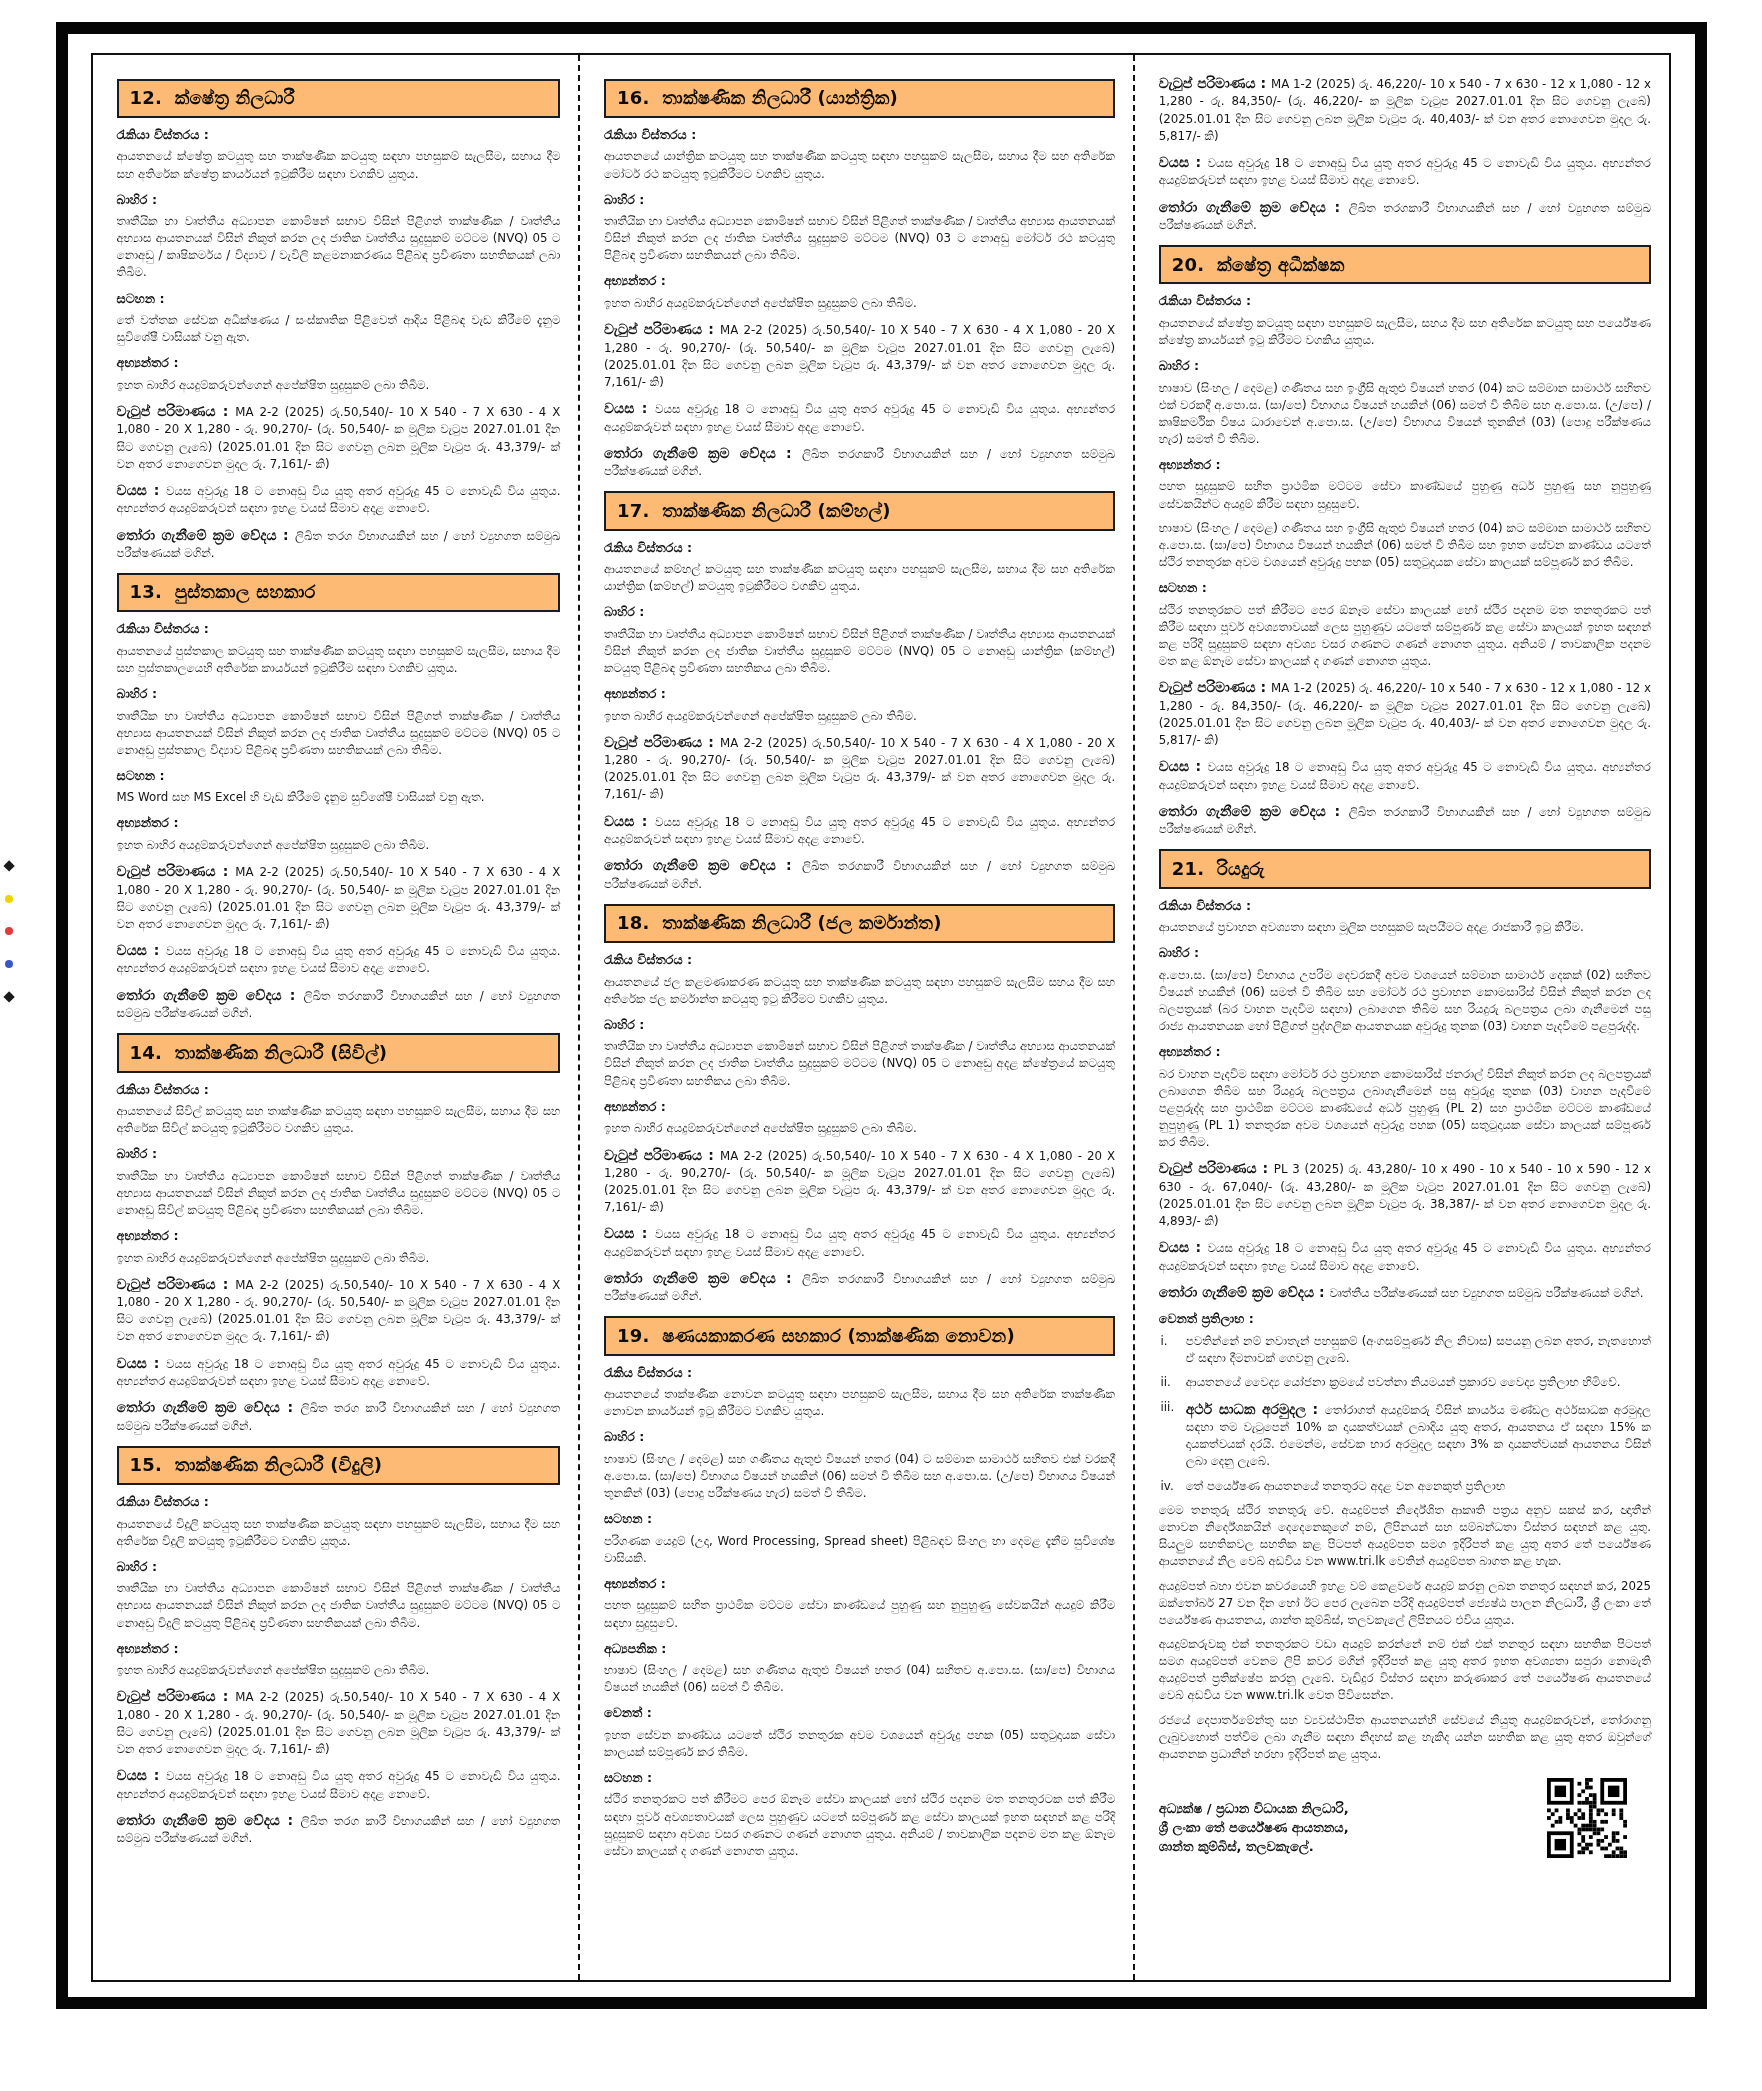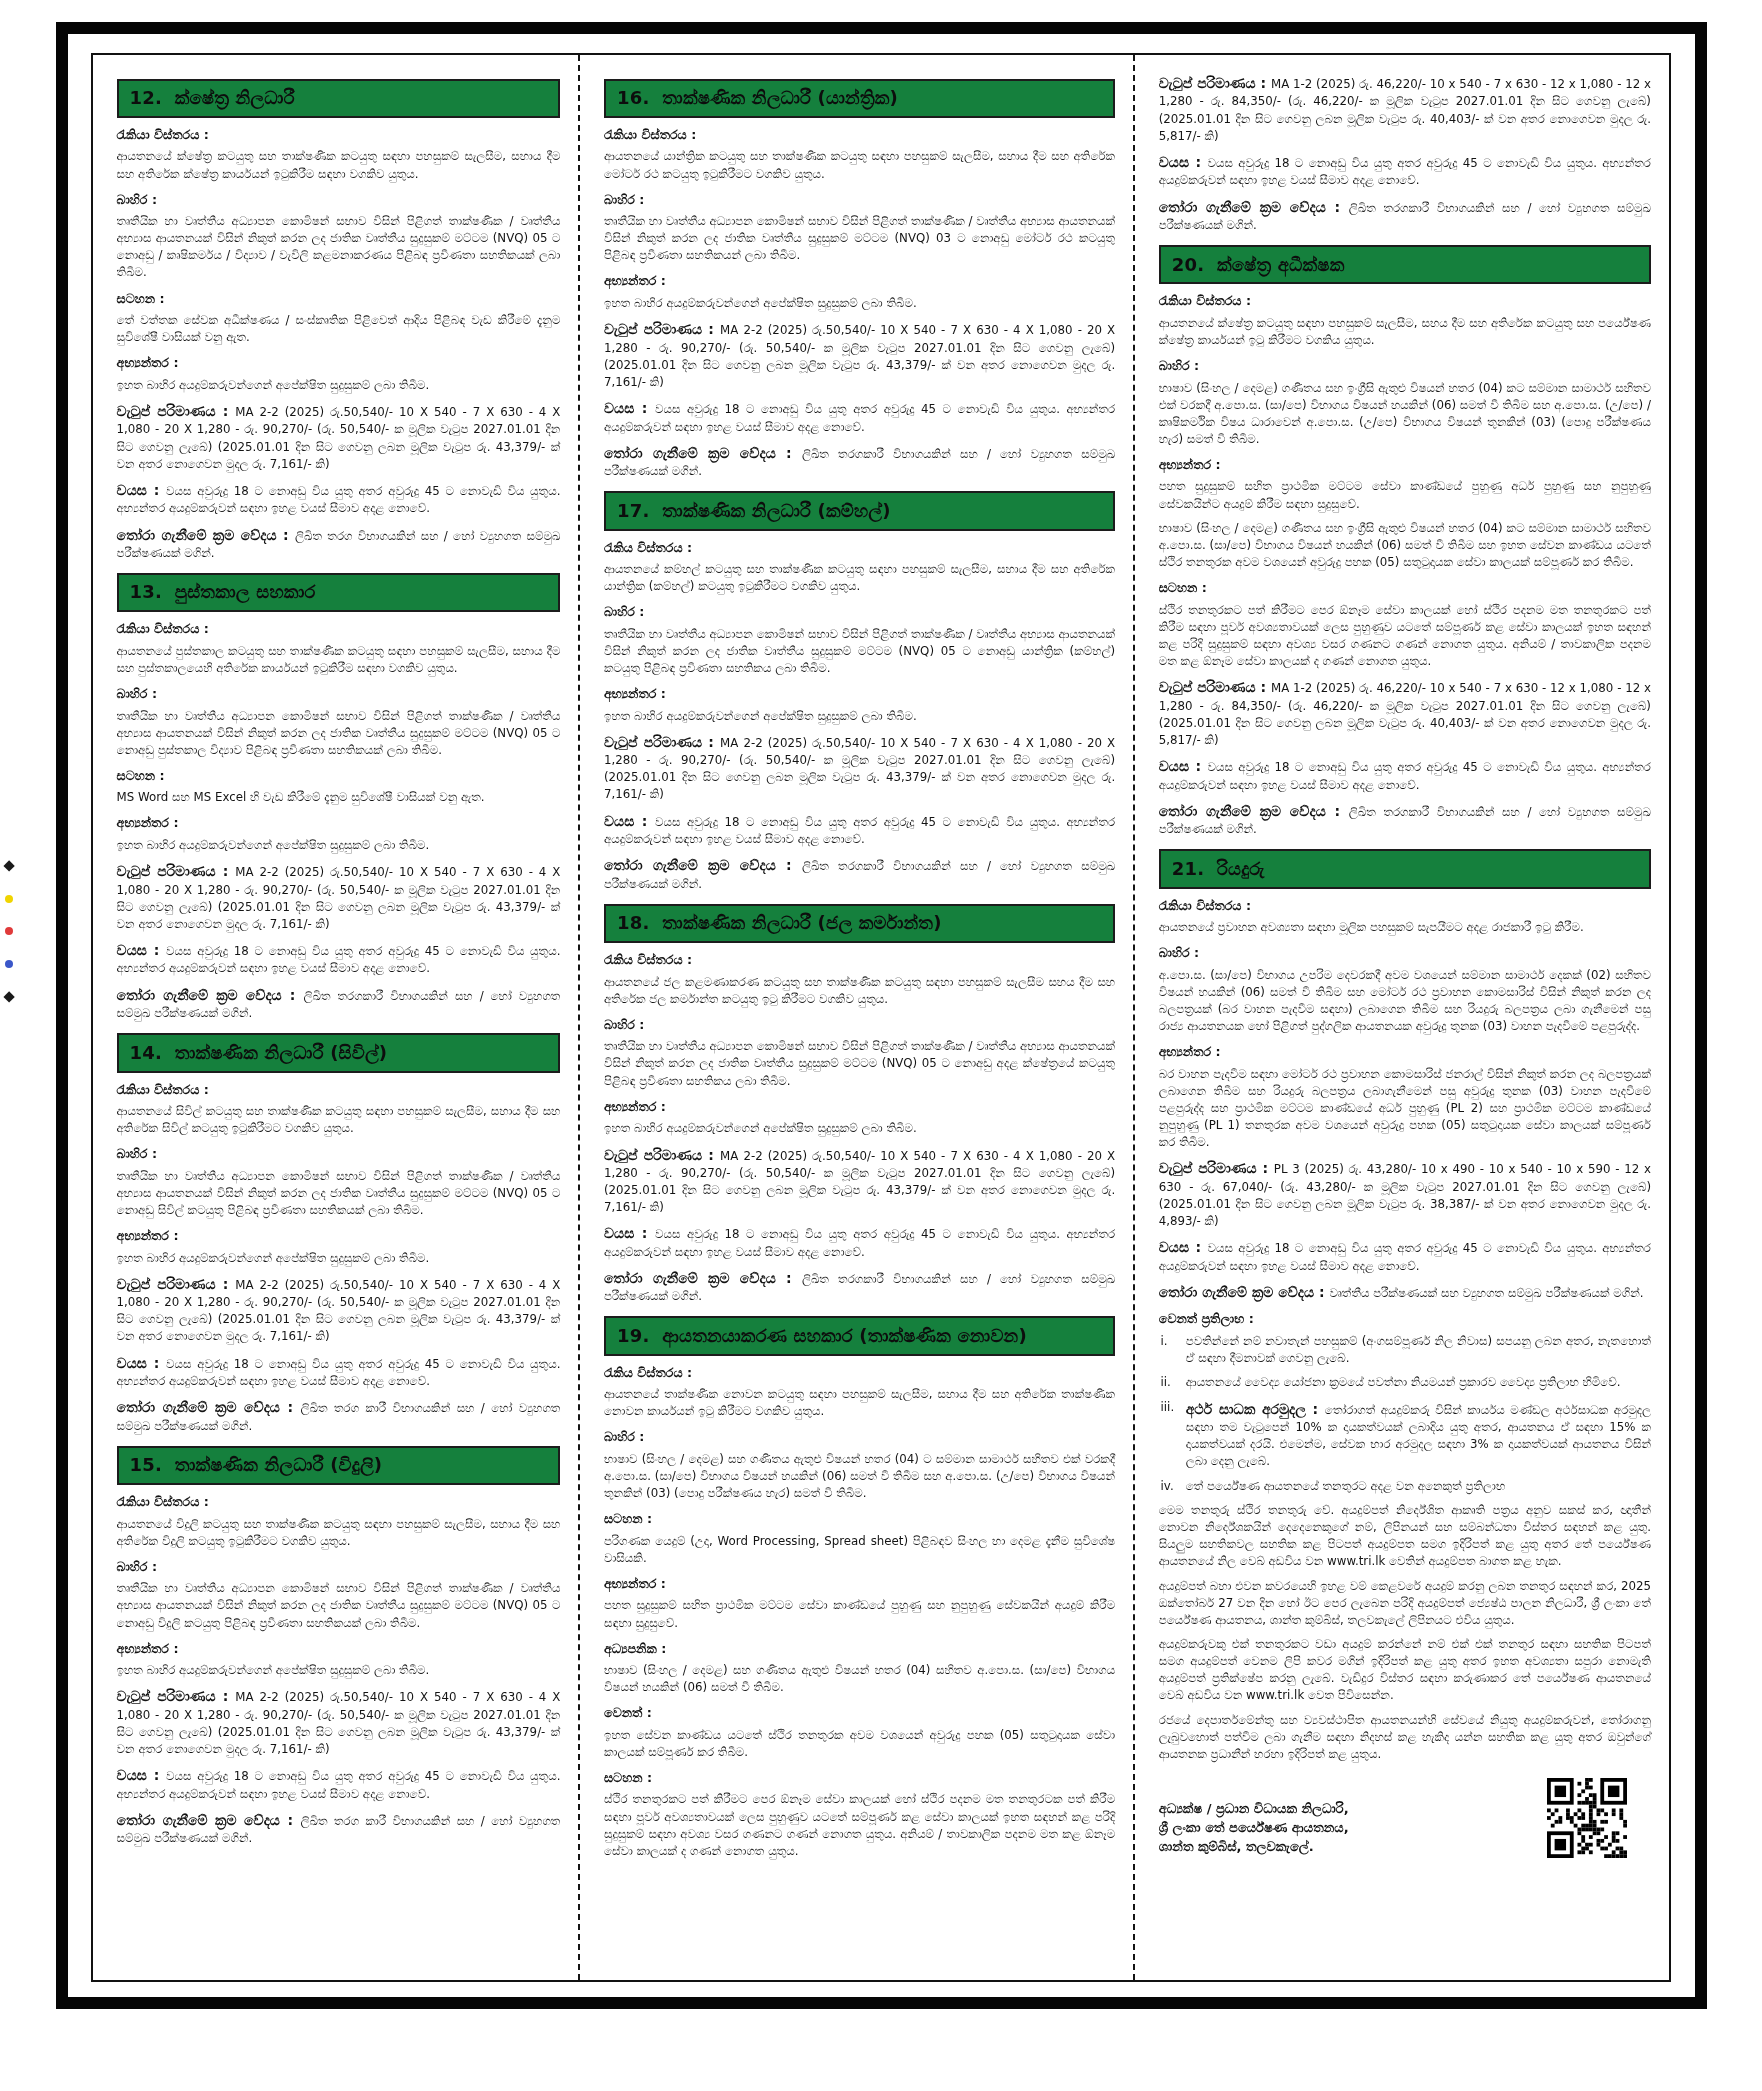--- a/index.html
+++ b/index.html
@@ -17,21 +17,21 @@
   .inner-frame{
     position:absolute;left:91px;top:53px;width:1580px;height:1929px;
     border:2.7px solid #111111;box-sizing:border-box;overflow:hidden;background:#ffffff;
   }
   .cols{display:flex;width:100%;height:100%;}
   .col{box-sizing:border-box;padding:12.7px 18px 9px 23.6px;overflow:hidden;}
   .col-1{width:30.8%;}
   .col-2{width:35.2%;border-left:2.7px dashed #141414;}
   .col-3{width:34.0%;border-left:2.7px dashed #141414;}
   .sec-head{
-    border:2.7px solid #1c1c1c;background:#15803d;color:#0d0d0d;
+    border:2.7px solid #1c1c1c;background:#fdba74;color:#0d0d0d;
     font-weight:bold;font-size:18px;line-height:1.25;
     padding:6.4px 11px;margin:11px 0 9px 0;letter-spacing:0.2px;
   }
   .sec-num{margin-right:12.7px;}
   .lbl{font-weight:bold;font-size:12.7px;margin:9px 0 5.5px 0;}
   .para{font-size:11.8px;line-height:1.45;text-align:justify;margin:5.5px 0 7.3px 0;}
   .lbl-inl{font-weight:bold;font-size:14px;}
   .item{position:relative;padding-left:27px;}
   .item .marker{position:absolute;left:1.8px;top:0;font-style:normal;}
   .sig-row{display:flex;justify-content:space-between;align-items:flex-end;margin-top:14.5px;}
@@ -124,21 +124,21 @@
         <div class="sec-head"><span class="sec-num">18.</span><span class="sec-title">තාක්ෂණික නිලධාරී (ජල කර්මාන්ත)</span></div>
         <p class="lbl">රැකිය විස්තරය :</p>
         <p class="para">ආයතනයේ ජල කළමණාකරණ කටයුතු සහ තාක්ෂණික කටයුතු සඳහා පහසුකම් සැලසීම සහය දීම සහ අතිරේක ජල කර්මාන්ත කටයුතු ඉටු කිරීමට වගකිව යුතුය.</p>
         <p class="lbl">බාහිර :</p>
         <p class="para">තෘතීයික හා වෘත්තීය අධ්‍යාපන කොමිෂන් සභාව විසින් පිළිගත් තාක්ෂණික / වෘත්තීය අභ්‍යාස ආයතනයක් විසින් නිකුත් කරන ලද ජාතික වෘත්තීය සුදුසුකම් මට්ටම (NVQ) 05 ට නොඅඩු අදළ ක්ෂේත්‍රයේ කටයුතු පිළිබඳ ප්‍රවීණතා සහතිකය ලබා තිබීම.</p>
         <p class="lbl">අභ්‍යන්තර :</p>
         <p class="para">ඉහත බාහිර අයදුම්කරුවන්ගෙන් අපේක්ෂිත සුදුසුකම් ලබා තිබීම.</p>
         <p class="para"><span class="lbl-inl">වැටුප් පරිමාණය : </span><span class="inl-text">MA 2-2 (2025) රු.50,540/- 10 X 540 - 7 X 630 - 4 X 1,080 - 20 X 1,280 - රු. 90,270/- (රු. 50,540/- ක මූලික වැටුප 2027.01.01 දින සිට ගෙවනු ලැබේ) (2025.01.01 දින සිට ගෙවනු ලබන මූලික වැටුප රු. 43,379/- ක් වන අතර නොගෙවන මුදල රු. 7,161/- කි)</span></p>
         <p class="para"><span class="lbl-inl">වයස : </span><span class="inl-text">වයස අවුරුදු 18 ට නොඅඩු විය යුතු අතර අවුරුදු 45 ට නොවැඩි විය යුතුය. අභ්‍යන්තර අයදුම්කරුවන් සඳහා ඉහළ වයස් සීමාව අදළ නොවේ.</span></p>
         <p class="para"><span class="lbl-inl">තෝරා ගැනීමේ ක්‍රම වේදය : </span><span class="inl-text">ලිඛිත තරගකාරී විභාගයකින් සහ / හෝ ව්‍යුහගත සම්මුඛ පරීක්ෂණයක් මගින්.</span></p>
-        <div class="sec-head"><span class="sec-num">19.</span><span class="sec-title">ආයතනයාකරණ සහකාර (තාක්ෂණික නොවන)</span></div>
+        <div class="sec-head"><span class="sec-num">19.</span><span class="sec-title">ෂණයකාකරණ සහකාර (තාක්ෂණික නොවන)</span></div>
         <p class="lbl">රැකිය විස්තරය :</p>
         <p class="para">ආයතනයේ තාක්ෂණික නොවන කටයුතු සඳහා පහසුකම් සැලසීම, සහාය දීම සහ අතිරේක තාක්ෂණික නොවන කාර්යයන් ඉටු කිරීමට වගකිව යුතුය.</p>
         <p class="lbl">බාහිර :</p>
         <p class="para">භාෂාව (සිංහල / දෙමළ) සහ ගණිතය ඇතුළු විෂයන් හතර (04) ට සම්මාන සාමාර්ථ සහිතව එක් වරකදී අ.පො.ස. (සා/පෙ) විභාගය විෂයන් හයකින් (06) සමත් වී තිබීම සහ අ.පො.ස. (උ/පෙ) විභාගය විෂයන් තුනකින් (03) (පොදු පරීක්ෂණය හැර) සමත් වී තිබීම.</p>
         <p class="lbl">සටහන :</p>
         <p class="para">පරිගණක යෙදුම් (උදා, Word Processing, Spread sheet) පිළිබඳව සිංහල හා දෙමළ දැනීම සුවිශේෂ වාසියකි.</p>
         <p class="lbl">අභ්‍යන්තර :</p>
         <p class="para">පහත සුදුසුකම් සහිත ප්‍රාථමික මට්ටම සේවා කාණ්ඩයේ පුහුණු සහ නුපුහුණු සේවකයින් අයදුම් කිරීම සඳහා සුදුසුවේ.</p>
         <p class="lbl">අධ්‍යපනික :</p>
         <p class="para">භාෂාව (සිංහල / දෙමළ) සහ ගණිතය ඇතුළු විෂයන් හතර (04) සහිතව අ.පො.ස. (සා/පෙ) විභාගය විෂයන් හයකින් (06) සමත් වී තිබීම.</p>

